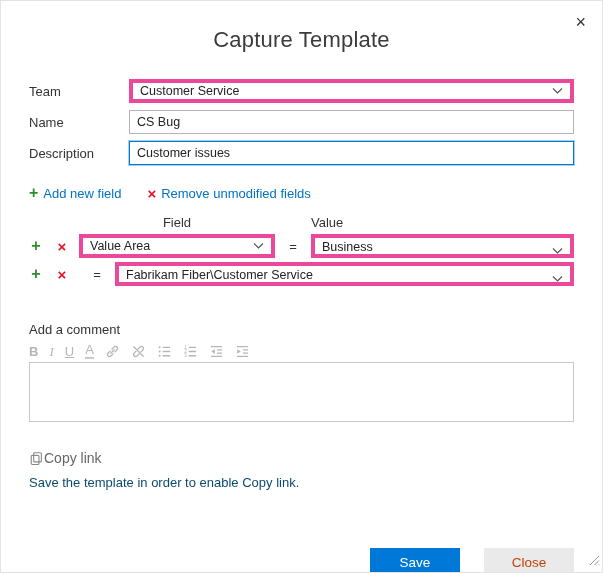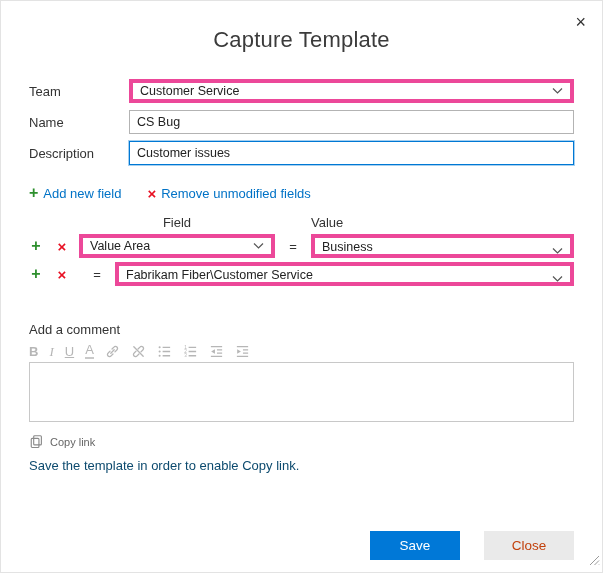--- a/index.html
+++ b/index.html
@@ -51,21 +51,21 @@
   .toolbar{display:flex;align-items:center;gap:11px;margin-top:6px;margin-bottom:3px;color:#b6b6b6;}
   .tbtn{font-size:13px;line-height:1;display:flex;align-items:center;cursor:default;}
   .tbtn.b{font-weight:bold;}
   .tbtn.i{font-style:italic;font-family:"Liberation Serif",serif;}
   .tbtn.u{text-decoration:underline;}
   .tbtn.a{border-bottom:2px solid #c9c9c9;padding-bottom:1px;}
   textarea.comment{
     width:100%;box-sizing:border-box;height:60px;resize:none;border:1px solid #c8c8c8;
     font-family:inherit;font-size:13px;padding:6px;outline:none;display:block;
   }
-  .copy-link{display:flex;align-items:center;gap:6px;margin-top:12px;font-size:11px;color:#666;cursor:default;}
+  .copy-link{display:flex;align-items:center;margin-top:28px;font-size:14px;color:#666;cursor:default;}
   .hint{margin-top:9px;font-size:13px;color:#0c4a6e;}
   .button-row{display:flex;justify-content:flex-end;gap:24px;margin-top:58px;}
   button.save{
     background:#0078d7;color:#fff;border:none;font-family:inherit;
     font-size:13.5px;width:90px;height:29px;cursor:pointer;
   }
   button.closebtn{
     background:#eaeaea;color:#c2410c;border:none;font-family:inherit;
     font-size:13.5px;width:90px;height:29px;cursor:pointer;
   }

